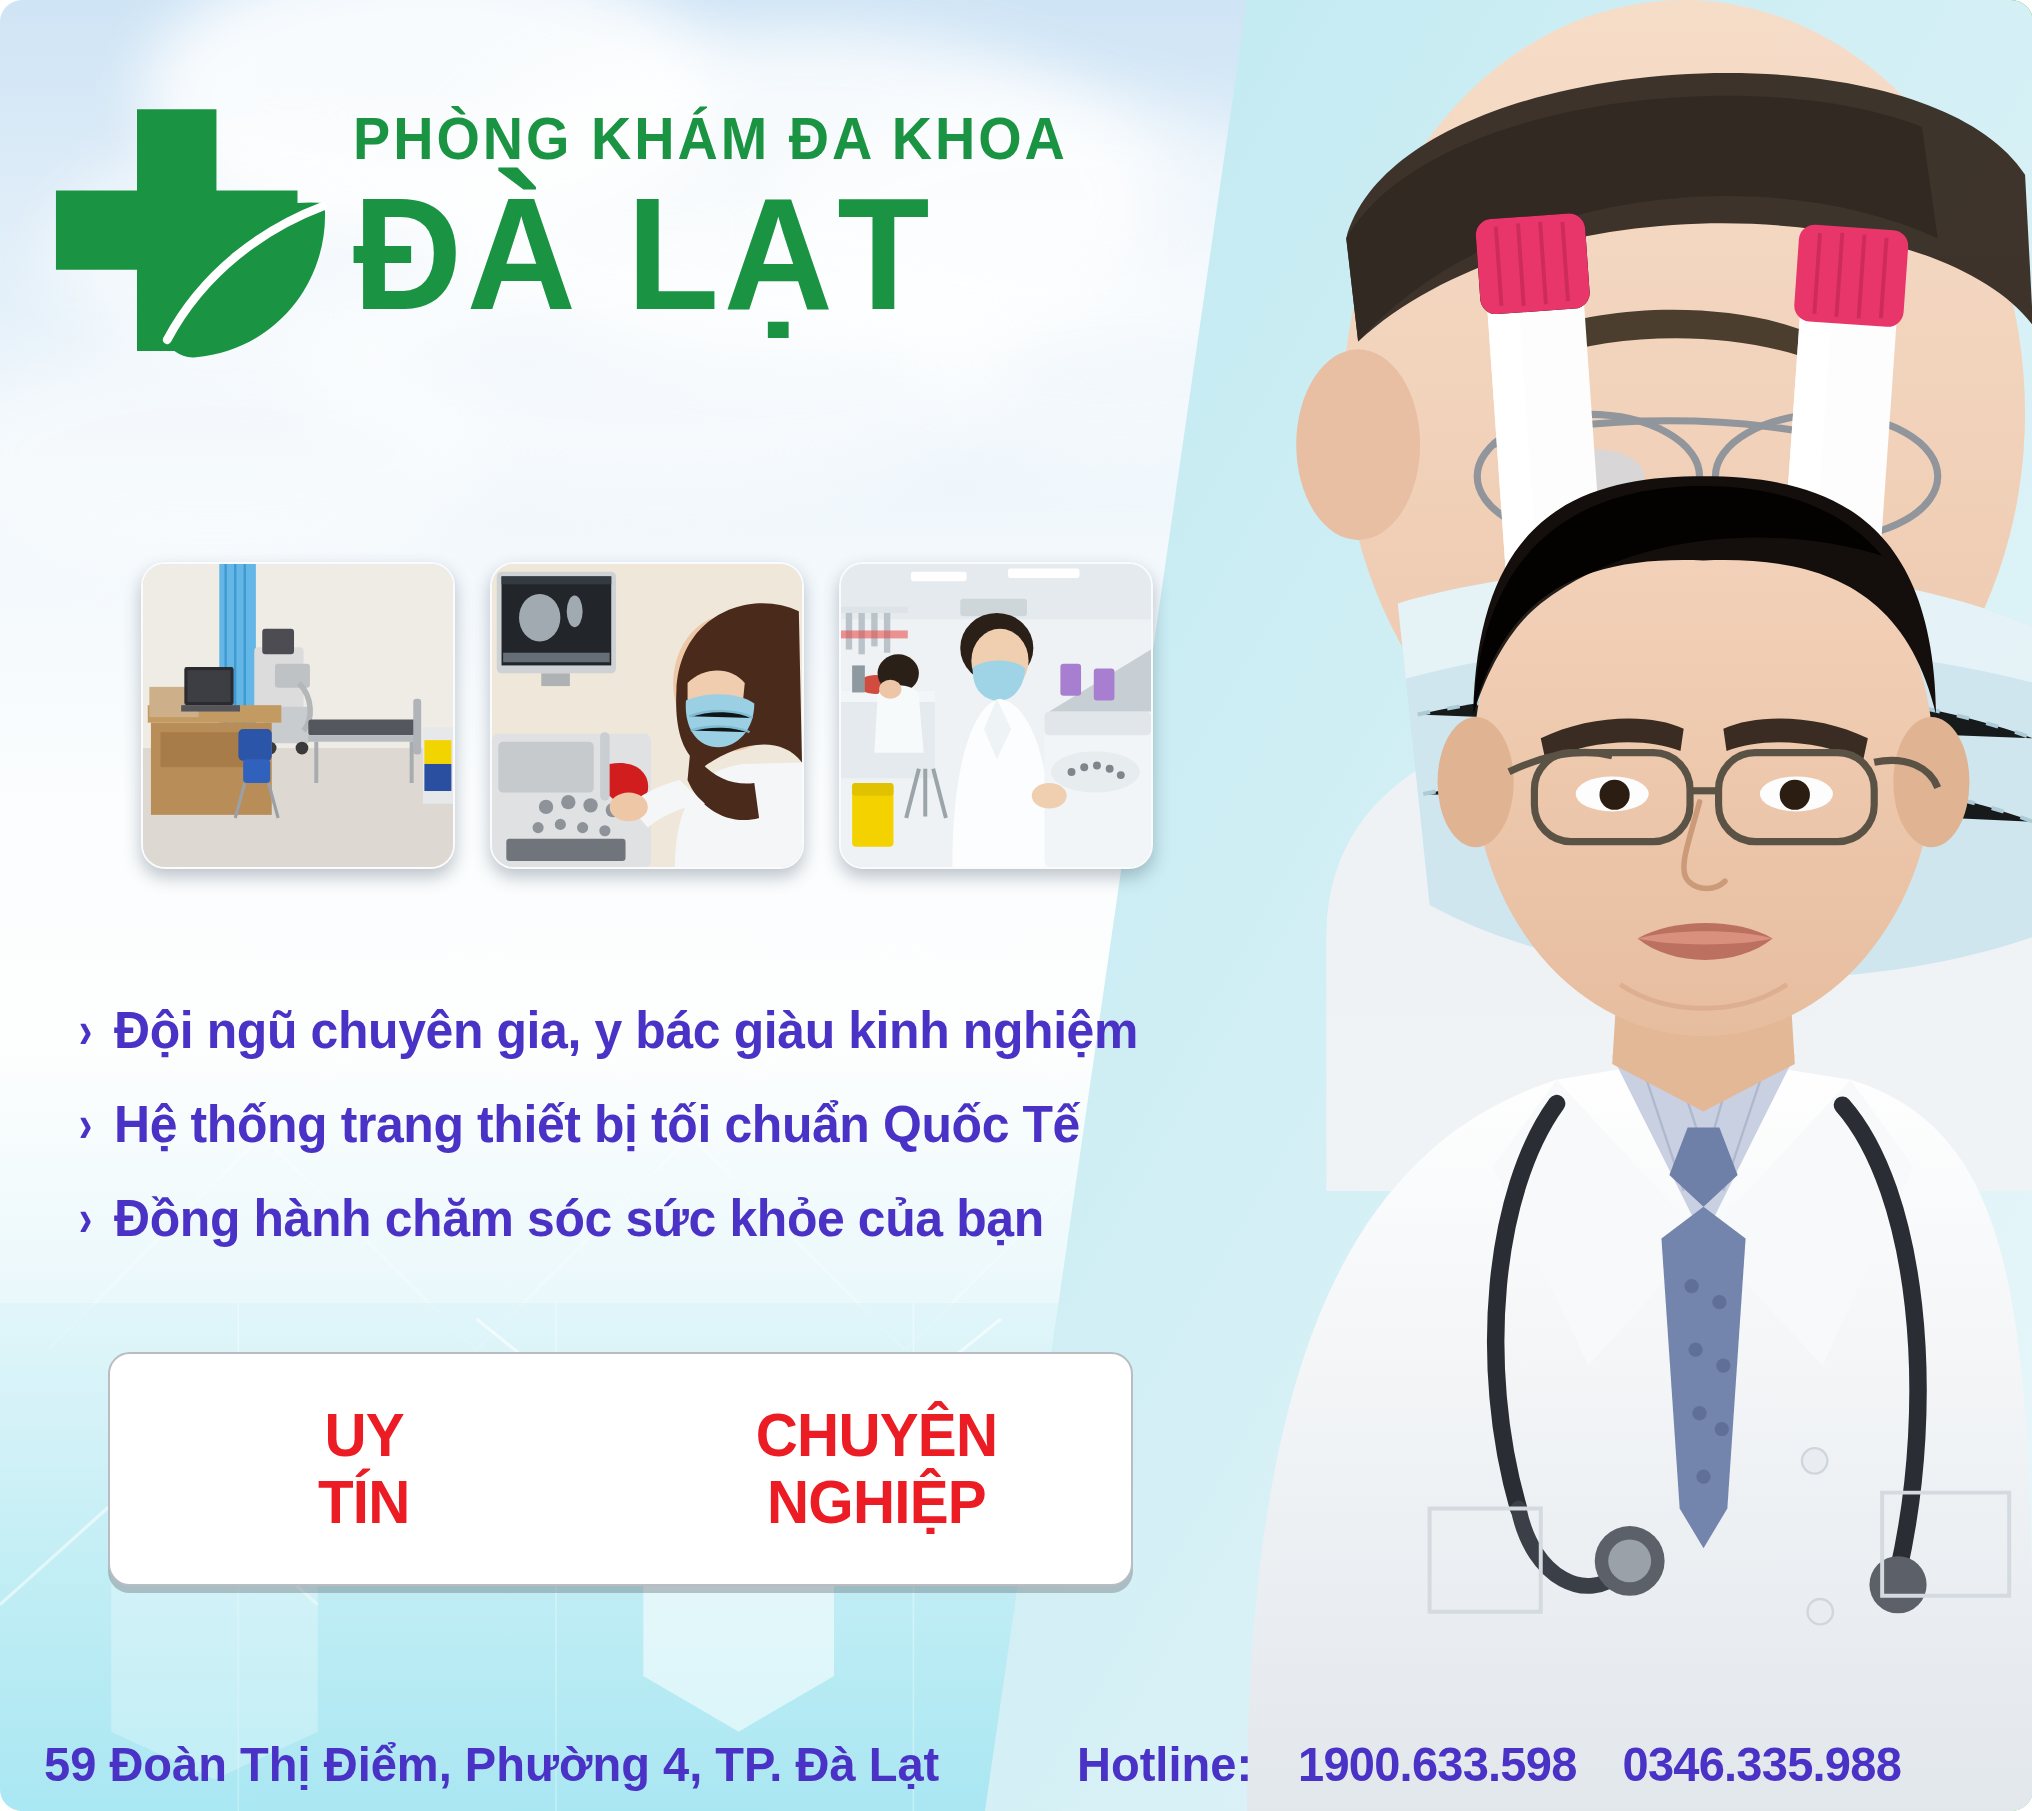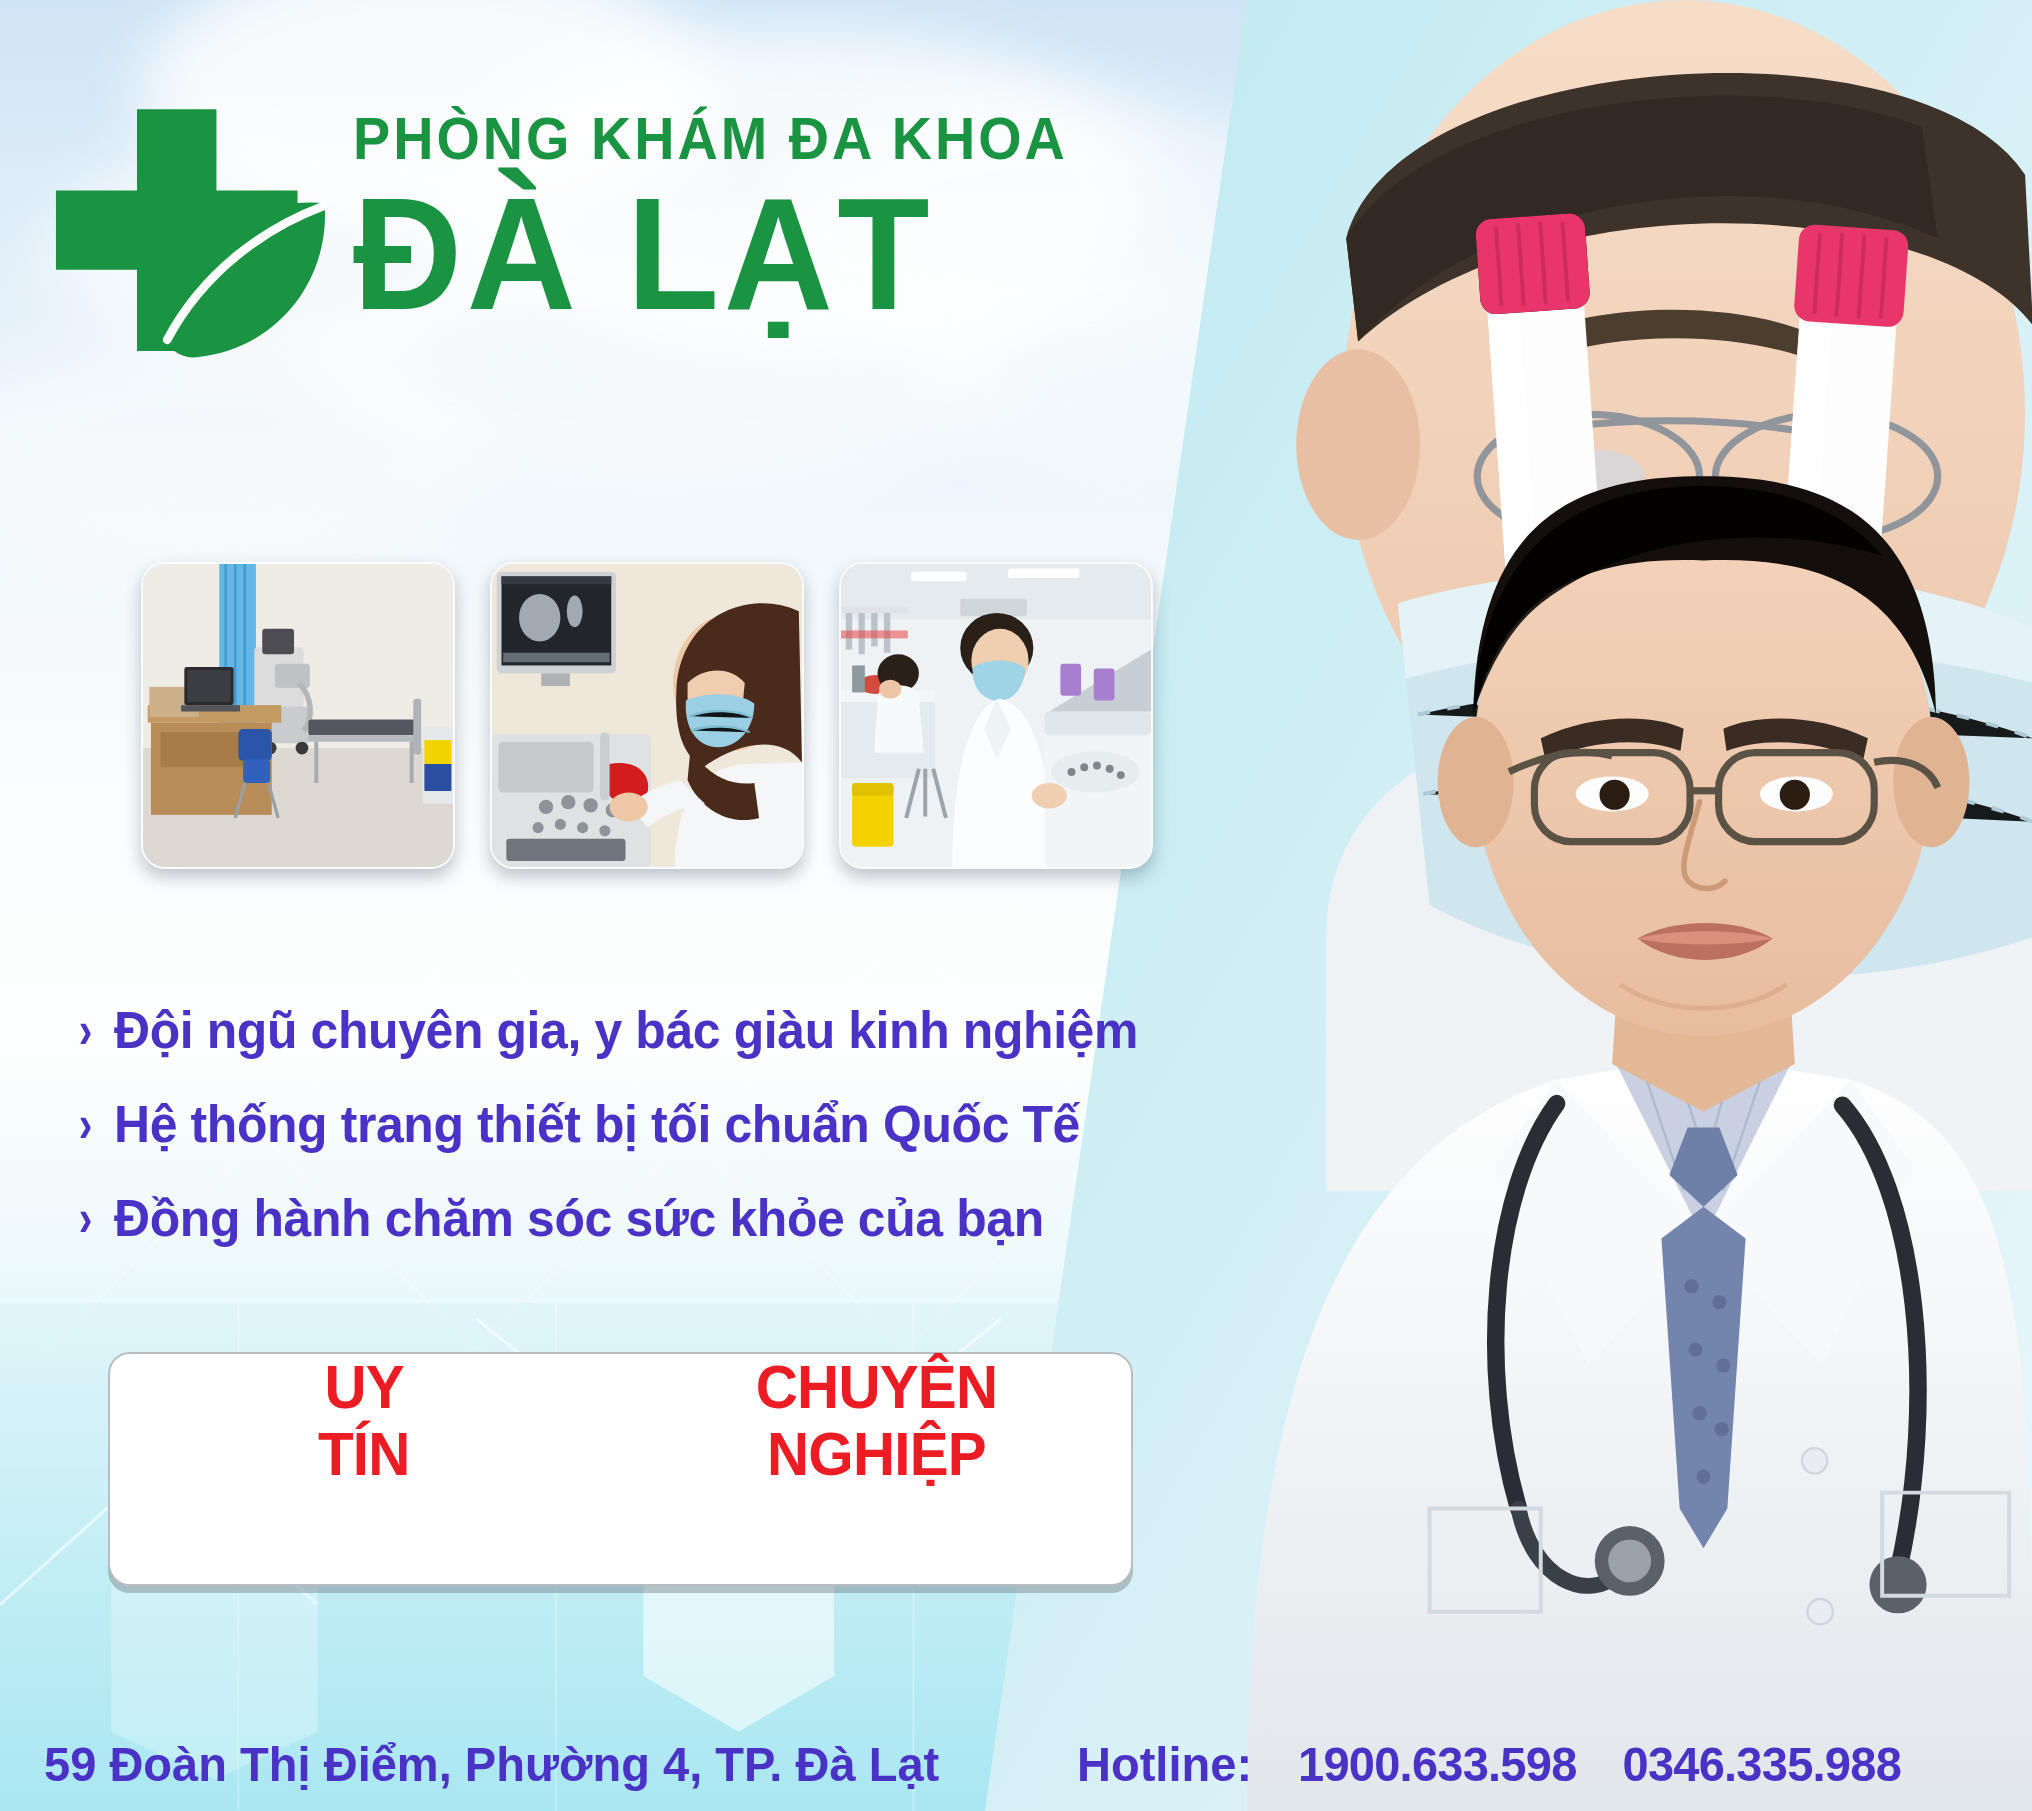--- a/index.html
+++ b/index.html
@@ -4,20 +4,21 @@
 <title>Phòng Khám Đa Khoa Đà Lạt</title>
 <style>
   html,body{margin:0;padding:0;background:#fff;}
   body{font-family:"Liberation Sans",sans-serif;}
 
   .banner{
     position:relative;
     width:2033px;height:1811px;
     overflow:hidden;
     background:linear-gradient(180deg,#cfe4f5 0%,#e2eff9 14%,#f2f8fc 30%,#fbfdfe 44%,#fdfefe 58%,#eaf8fb 72%,#c9f0f6 86%,#aee9f3 100%);
+    border-radius:22px;
   }
 
   
   .cloud{position:absolute;border-radius:50%;background:#fff;filter:blur(30px);pointer-events:none;}
   .c1{left:143px;top:-48px;width:572px;height:286px;opacity:.85;}
   .c2{left:445px;top:32px;width:715px;height:334px;opacity:.78;}
   .c3{left:48px;top:135px;width:492px;height:238px;opacity:.6;}
   .c4{left:778px;top:95px;width:540px;height:262px;opacity:.55;}
   .c5{left:302px;top:238px;width:715px;height:254px;opacity:.5;}
   .c6{left:-64px;top:334px;width:556px;height:238px;opacity:.45;}
@@ -73,21 +74,21 @@
     font-size:52px;font-weight:700;color:#4b32c6;white-space:nowrap;
     letter-spacing:-0.4px;transform:scaleX(.96);transform-origin:left center;
   }
 
   
   .values{
     position:absolute;left:108px;top:1352px;
     width:1021px;height:230px;
     background:#ffffff;border:2.4px solid #b9bcc0;border-radius:22px;
     box-shadow:0 7.1px 0 rgba(90,95,100,.35);
-    display:flex;align-items:flex-start;
+    display:flex;align-items:center;
   }
   .value-cell{
     flex:1;display:flex;flex-direction:column;
     align-items:center;justify-content:center;
     color:#ec1c24;font-weight:700;font-size:62px;line-height:1.08;
     letter-spacing:-0.8px;
   }
   .value-cell span{display:block;transform:scaleX(.94);}
   .vsep{width:2.4px;background:#9b9ea2;margin:27px 0;flex:none;}
 

